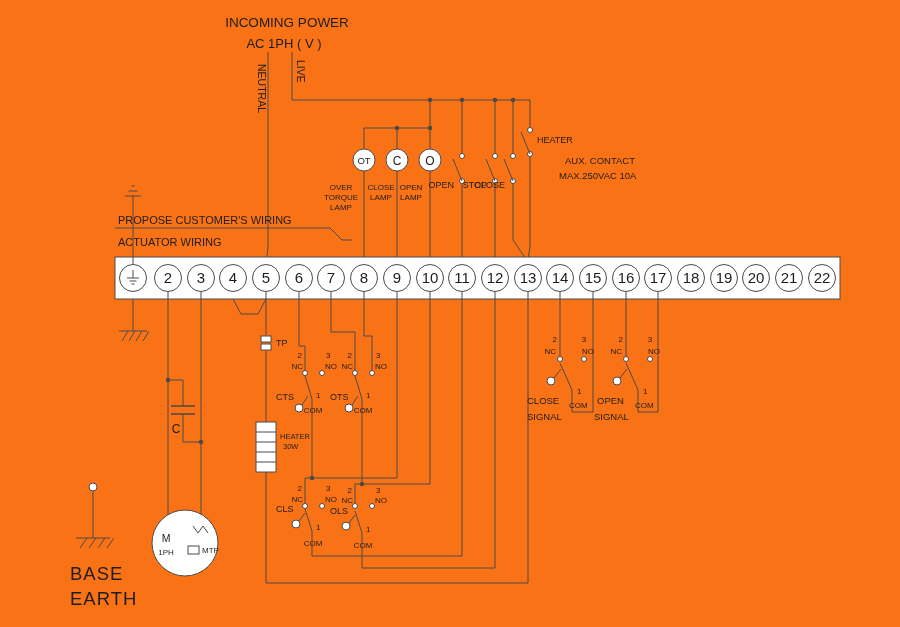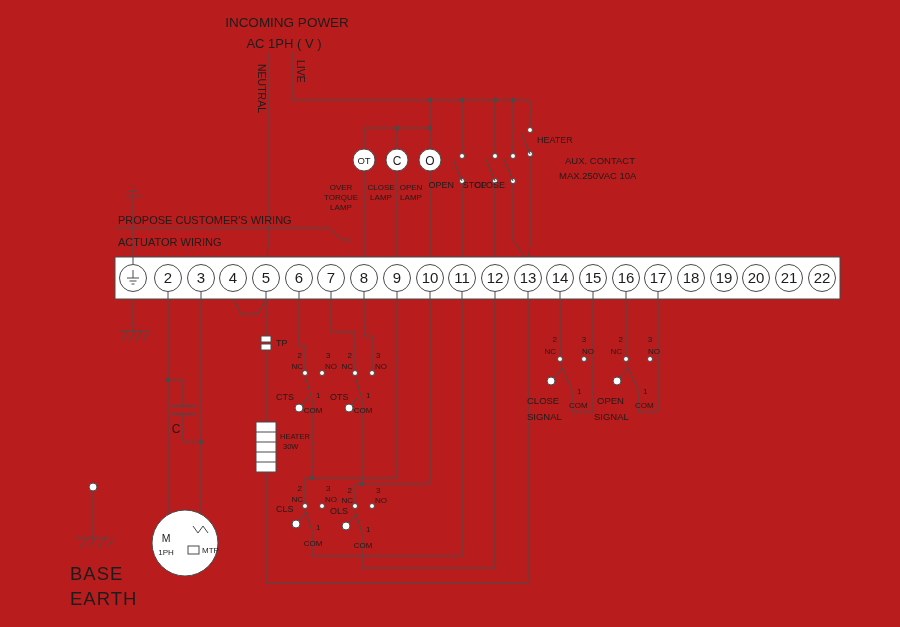--- a/index.html
+++ b/index.html
@@ -1,16 +1,16 @@
 <!DOCTYPE html>
 <html><head>
 <meta charset="utf-8">
 <style>
   html,body{margin:0;padding:0;background:#ffffff;}
-  .stage{width:900px;height:627px;position:relative;background:#b91c1c;}
+  .stage{width:900px;height:627px;position:relative;background:#f97316;}
   svg{display:block;}
   text{font-family:"Liberation Sans","DejaVu Sans",sans-serif;fill:#1d1d1d;}
   .w{stroke:#4a4a4a;stroke-width:1;fill:none;}
   .w2{stroke:#4a4a4a;stroke-width:1.4;fill:none;}
   .cmp{stroke:#4a4a4a;stroke-width:1;fill:#ffffff;}
   .dot{fill:#4a4a4a;stroke:none;}
   .s75{font-size:7.5px;} .s8{font-size:8px;} .s9{font-size:9px;} .s95{font-size:9.5px;}
   .s10{font-size:10.5px;} .s11{font-size:11px;} .s12{font-size:12px;} .s13{font-size:13px;}
   .s135{font-size:13.5px;} .s15{font-size:15px;} .s18{font-size:18.5px;letter-spacing:1px;}
 </style>

